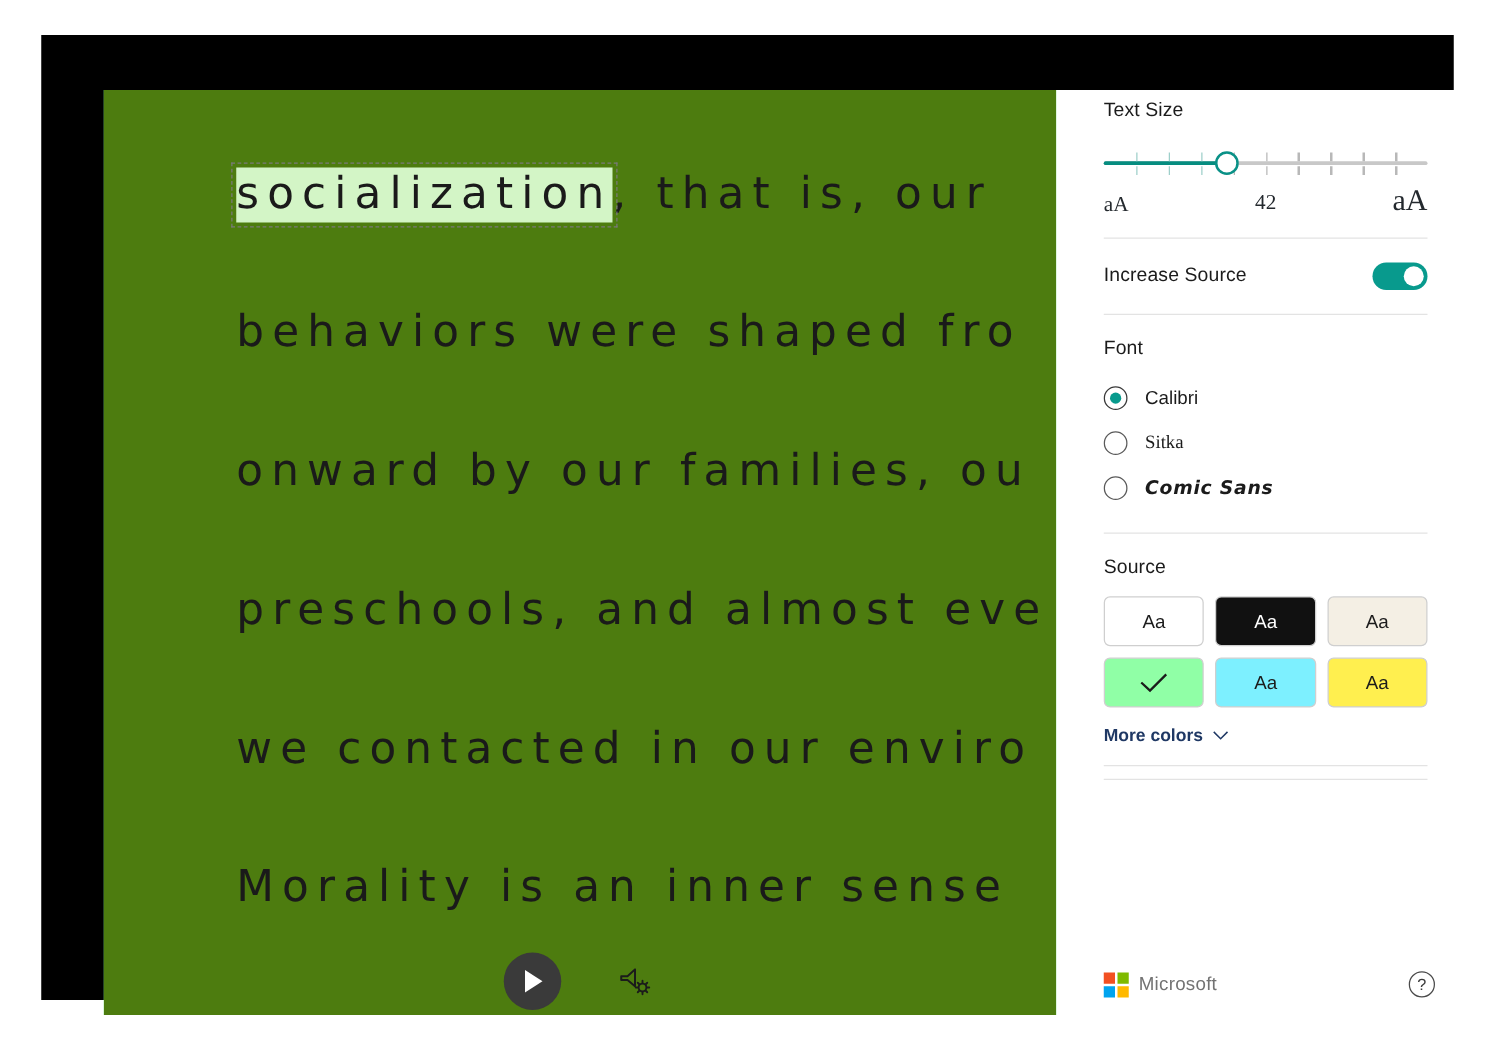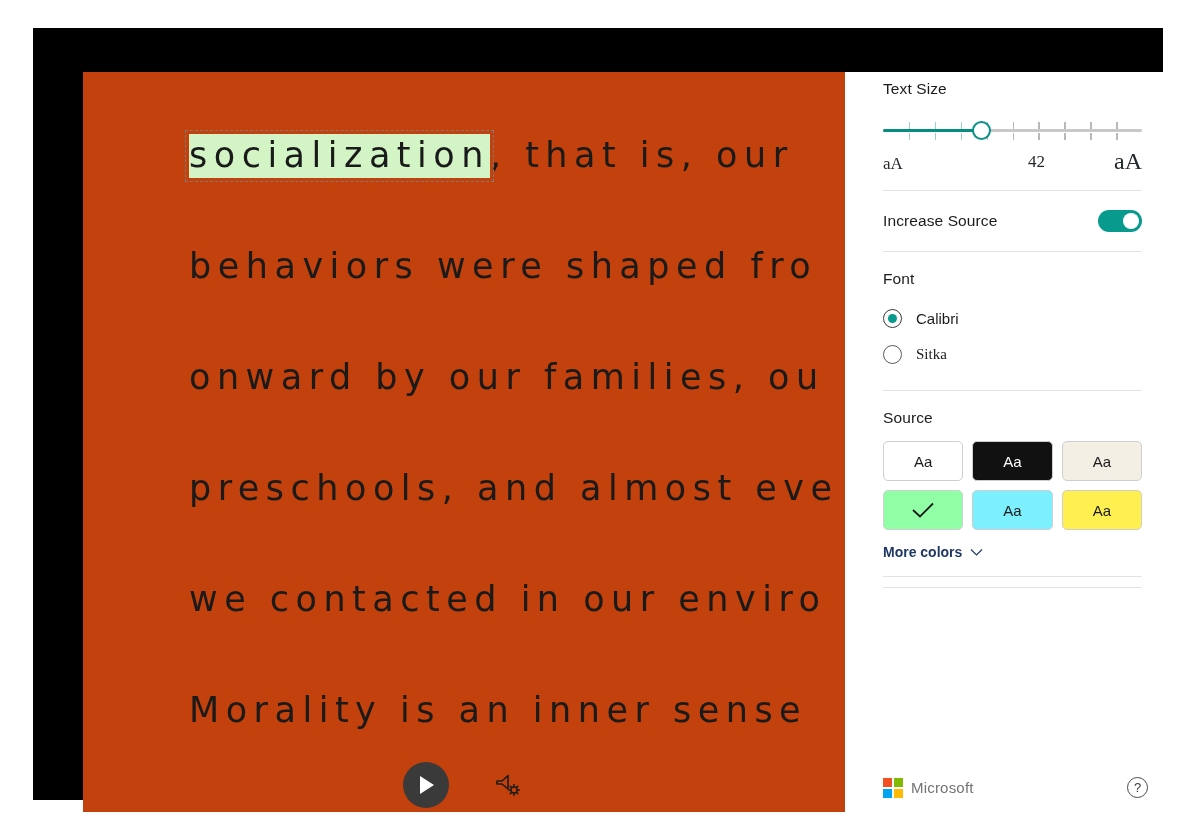--- a/index.html
+++ b/index.html
@@ -39,21 +39,21 @@
     background: #90ffa6;
     overflow: hidden;
     display: flex;
   }
 
   
   .reading-pane {
     position: relative;
     width: 762px;
     height: 740px;
-    background: #c2410c;
+    background: #4d7c0f;
     flex: 0 0 762px;
     overflow: hidden;
   }
 
   .reading-lines {
     position: absolute;
     left: 106px;
     top: 28px;
     width: 900px;
   }
@@ -201,21 +201,21 @@
     position: relative;
     height: 26px;
     margin-top: 4px;
   }
   .slider-labels .lbl {
     position: absolute;
     font-family: "Liberation Serif", serif;
     color: #24292e;
   }
   .lbl-small { left: 0;   top: 4px;  font-size: 17px; }
-  .lbl-value { left: 50%; transform: translateX(-50%); top: 2px; font-size: 17px; font-family: "Liberation Sans", sans-serif; color: #1b1b1b; margin-left: 24px;}
+  .lbl-value { left: 50%; transform: translateX(-50%); top: 2px; font-size: 17px; font-family: "Liberation Sans", sans-serif; color: #1b1b1b;}
   .lbl-large { right: 0;  top: -2px; font-size: 24px; }
 
   
   .toggle-row {
     display: flex;
     align-items: center;
     justify-content: space-between;
     height: 40px;
   }
 
@@ -445,20 +445,24 @@
             <div class="radio-row">
               <span class="radio-circle checked">
                   <span class="dot"></span>
                 </span>
               <span class="radio-label f-calibri">Calibri</span>
             </div>
             <div class="radio-row">
               <span class="radio-circle"></span>
               <span class="radio-label f-sitka">Sitka</span>
             </div>
+            <div class="radio-row">
+              <span class="radio-circle"></span>
+              <span class="radio-label f-comic">Comic Sans</span>
+            </div>
           </div>
         </div>
 
         <div class="divider" style="margin-top:18px;"></div>
 
         <div class="panel-section" style="padding-top:18px;">
           <div class="section-title">Source</div>
           <div class="theme-grid" id="themeGrid">
               <div class="theme-swatch" style="background: rgb(255, 255, 255); color: rgb(27, 27, 27);">
                 <span>Aa</span>

